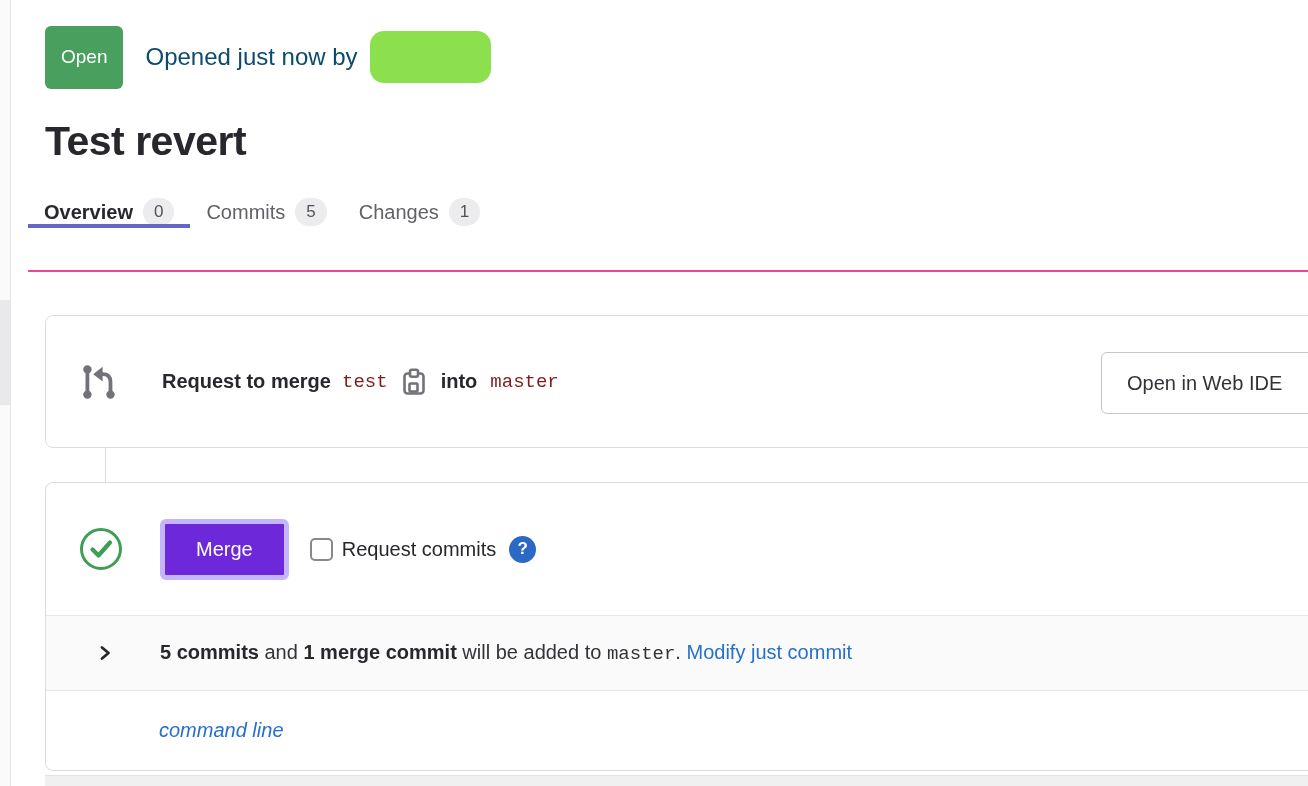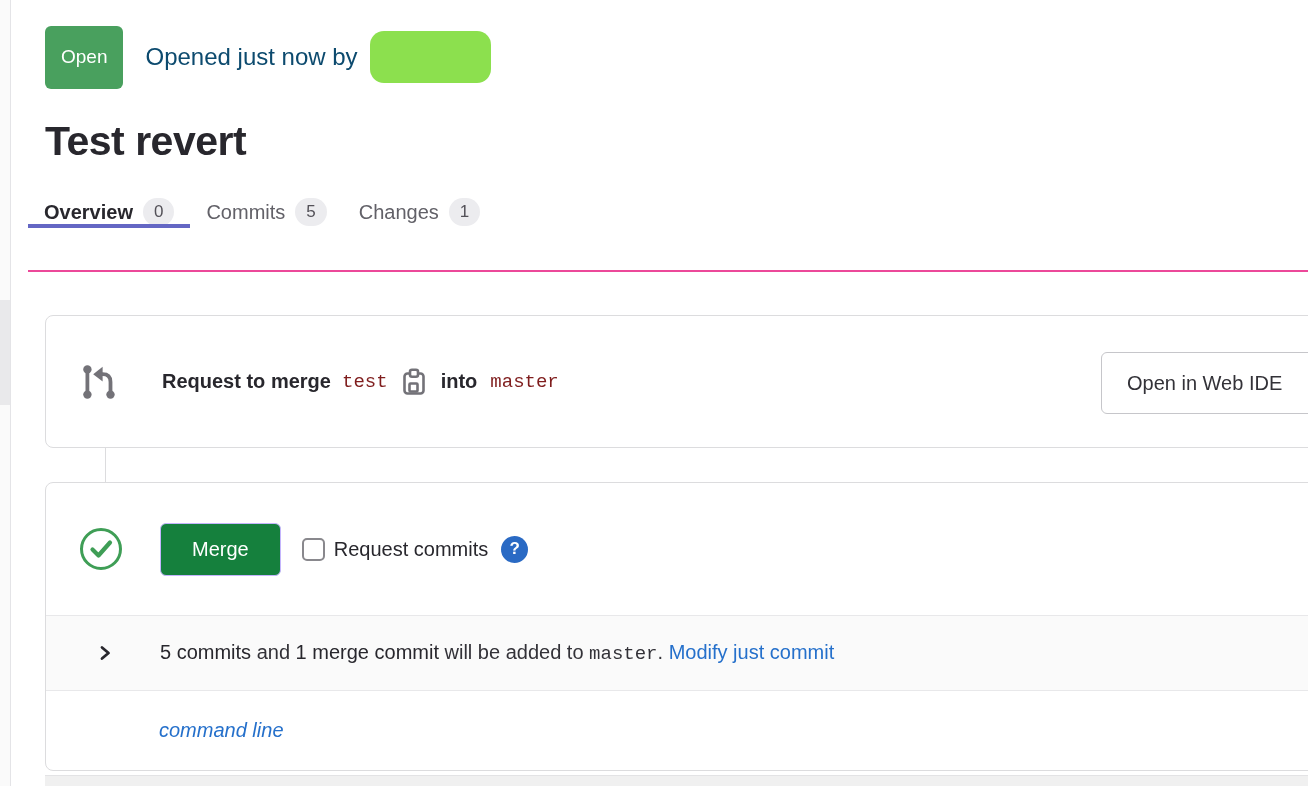--- a/index.html
+++ b/index.html
@@ -51,34 +51,34 @@
                 display:flex; align-items:center; cursor:pointer; }
 
   
   .connector { position:absolute; left:105px; top:448px; width:1px; height:34px; background:#dcdcde; }
 
   
   .widget-card { position:absolute; left:45px; right:-24px; top:482px; height:289px;
                  background:#fff; border:1px solid #dcdcde; border-radius:8px; overflow:hidden; }
   .row-merge { height:132px; display:flex; align-items:center; padding-left:33px; }
   .check-circle { width:44px; height:44px; flex:0 0 auto; }
-  .merge-btn { margin-left:37px; background:#15803d; border:1px solid #c4b5fd; border-radius:6px;
+  .merge-btn { margin-left:37px; background:#6d28d9; border:5px solid #c4b5fd; border-radius:6px;
                color:#fff; font-size:20px; padding:14px 31px; cursor:pointer; }
   .cb-group { display:flex; align-items:center; margin-left:21px; cursor:pointer; }
   .cb-box { width:23px; height:23px; border:2px solid #89888d; border-radius:5px; background:#fff; }
   .cb-label { margin-left:9px; font-size:20px; color:#28272d; }
   .help-icon { margin-left:13px; width:27px; height:27px; border-radius:50%; background:#2a6ac4;
                color:#fff; font-size:17px; font-weight:700; display:flex; align-items:center;
                justify-content:center; cursor:pointer; }
 
   .row-commits { height:76px; border-top:1px solid #e8e8ea; border-bottom:1px solid #e8e8ea;
                  background:#fafafa; display:flex; align-items:center; padding-left:50px; }
   .chevron { width:18px; height:18px; cursor:pointer; flex:0 0 auto; }
   .commits-text { margin-left:46px; font-size:20px; color:#333238; }
-  .commits-text .bold { font-weight:400; color:#28272d;text-align:center; }
+  .commits-text .bold { font-weight:700; color:#28272d;text-align:center; }
   .commits-text .mono { font-family:"Liberation Mono","DejaVu Sans Mono",monospace; font-size:19px; }
   a.link { color:#2570cb; text-decoration:none; cursor:pointer; }
 
   .row-manual { height:79px; display:flex; align-items:center; padding-left:113px;
                 font-size:20px; font-style:italic; color:#333238; }
   .row-manual a.link { font-style:italic; }
 
   
   .bottom-strip { position:absolute; left:45px; right:0; top:775px; height:11px;
                   background:#f0f0f0; border-top:1px solid #e3e3e5; }

